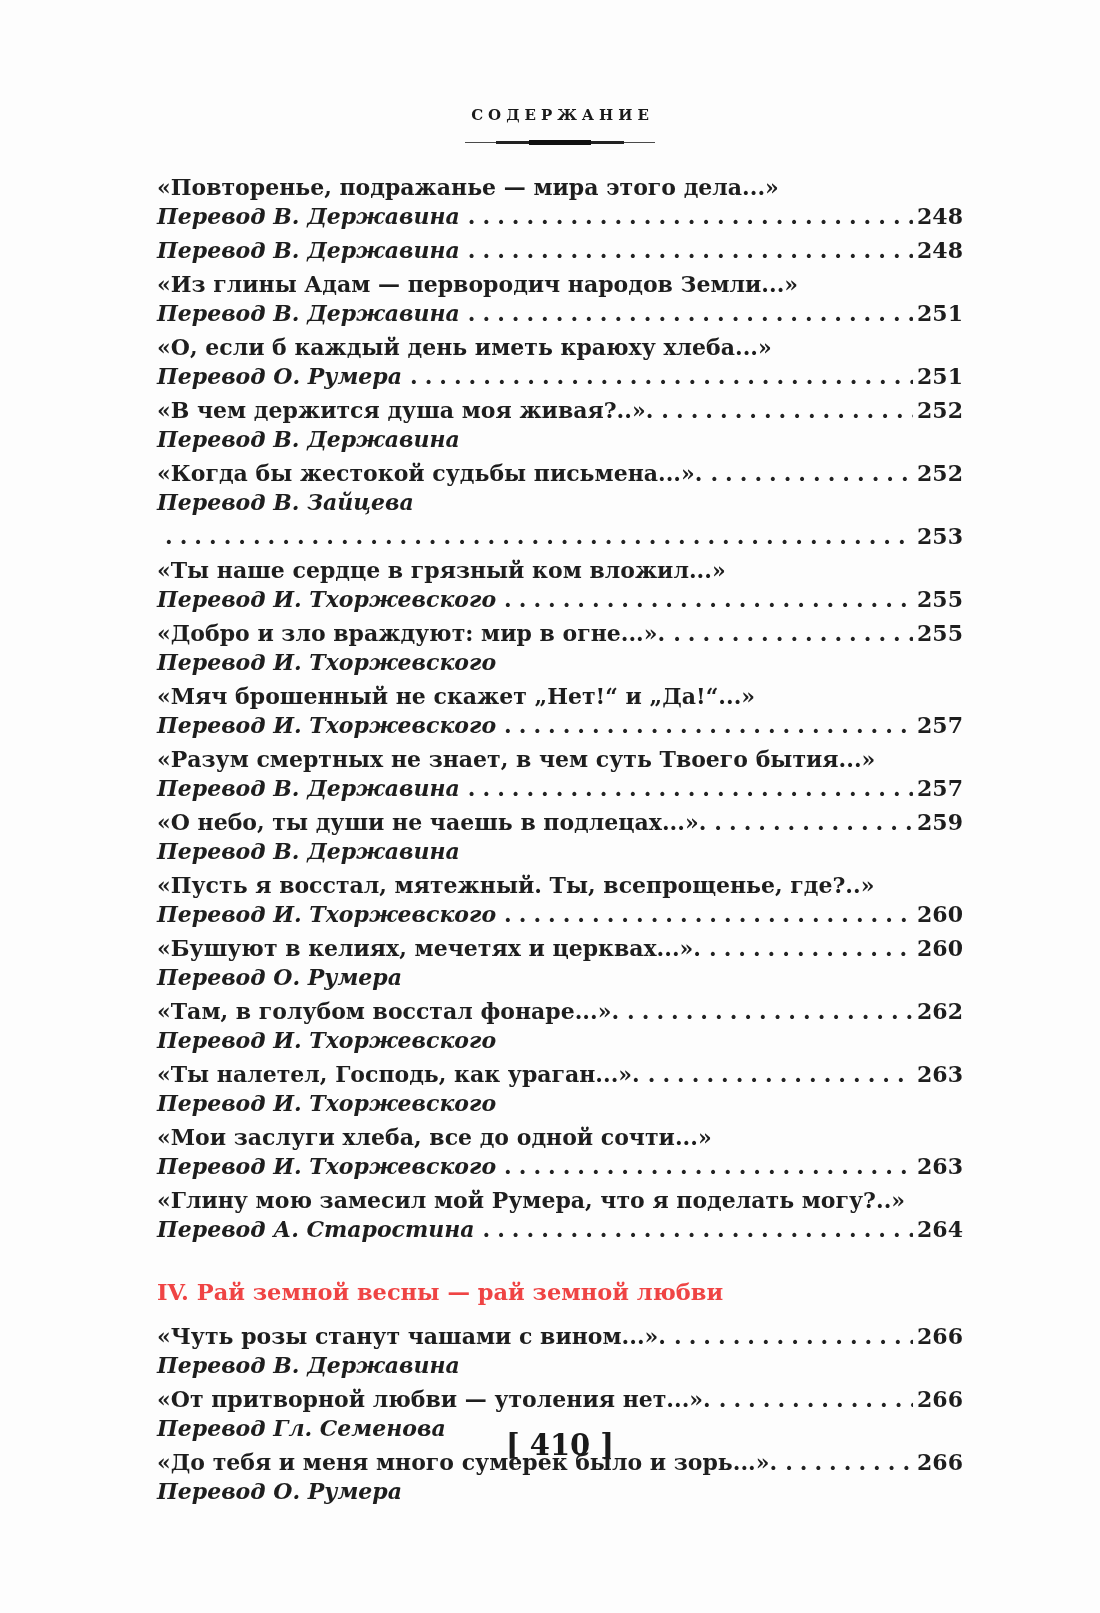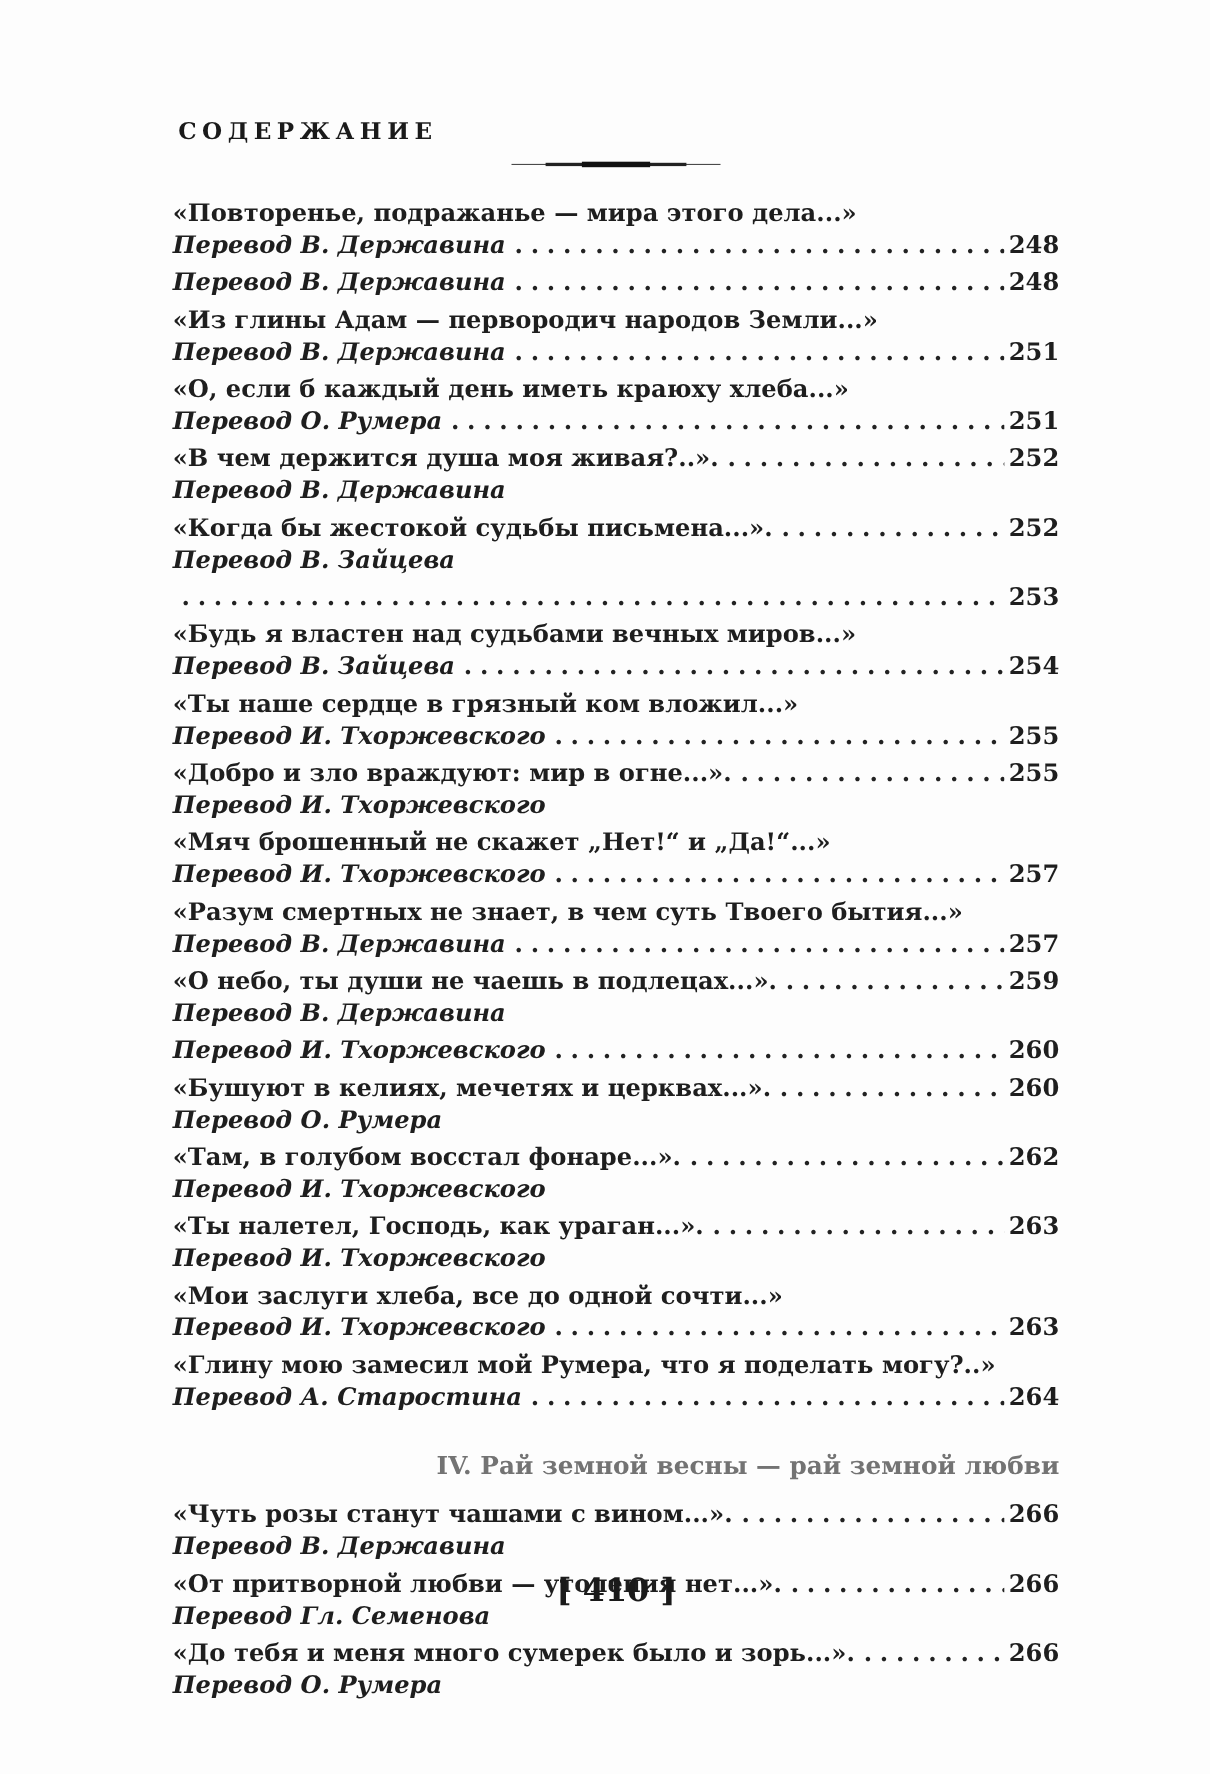--- a/index.html
+++ b/index.html
@@ -14,24 +14,24 @@
     margin: 0 auto;
   }
   .content {
     position: absolute;
     left: 157px;
     top: 106px;
     width: 806px;
   }
   .page-title {
     margin: 0;
-    font-size: 21px;
+    font-size: 15px;
     font-weight: 700;
     letter-spacing: 5px;
-    text-align: left;
+    text-align: center;
     color: #1a1a1a;
     text-indent: 5px; 
   }
   .divider {
     position: relative;
     width: 190px;
     height: 6px;
     margin: 15px auto 0;
   }
   .divider .rule-thin  { position: absolute; left: 0;    right: 0;    top: 2.5px; height: 1px; background: #4a4a4a; }
@@ -56,22 +56,21 @@
   .dots::after {
     content: "....................................................................................................";
     letter-spacing: 7px;
     color: #222;
   }
   .pagenum { flex: 0 0 auto; }
   .section {
     font-weight: 700;
     font-size: 22.5px;
     margin: 34px 0 15px 0;
-    color: #737373;
-    text-align: right;
+    color: #ef4444;
   }
   .footer {
     position: absolute;
     left: 157px;
     top: 1428px;
     width: 806px;
     text-align: center;
     font-size: 29px;
     font-weight: 700;
     color: #1a1a1a;
@@ -141,30 +140,20 @@
           </div>
         </div>
         <div class="entry">
           <div class="line">
             <span class="dots"></span>
             <span class="pagenum">253</span>
           </div>
         </div>
         <div class="entry">
           <div class="line">
-            <span class="t">«Будь я властен над судьбами вечных миров...»</span>
-          </div>
-          <div class="line">
-            <span class="translator">Перевод В. Зайцева</span>
-            <span class="dots"></span>
-            <span class="pagenum">254</span>
-          </div>
-        </div>
-        <div class="entry">
-          <div class="line">
             <span class="t">«Ты наше сердце в грязный ком вложил...»</span>
           </div>
           <div class="line">
             <span class="translator">Перевод И. Тхоржевского</span>
             <span class="dots"></span>
             <span class="pagenum">255</span>
           </div>
         </div>
         <div class="entry">
           <div class="line">
@@ -194,20 +183,23 @@
           </div>
         </div>
         <div class="entry">
           <div class="line">
             <span class="group"><span class="t">«О небо, ты души не чаешь в подлецах...».</span> <span class="translator">Перевод В. Державина</span></span>
             <span class="dots"></span>
             <span class="pagenum">259</span>
           </div>
         </div>
         <div class="entry">
+          <div class="line">
+            <span class="t">«Пусть я восстал, мятежный. Ты, всепрощенье, где?..»</span>
+          </div>
           <div class="line">
             <span class="translator">Перевод И. Тхоржевского</span>
             <span class="dots"></span>
             <span class="pagenum">260</span>
           </div>
         </div>
         <div class="entry">
           <div class="line">
             <span class="group"><span class="t">«Бушуют в келиях, мечетях и церквах...».</span> <span class="translator">Перевод О. Румера</span></span>
             <span class="dots"></span>

